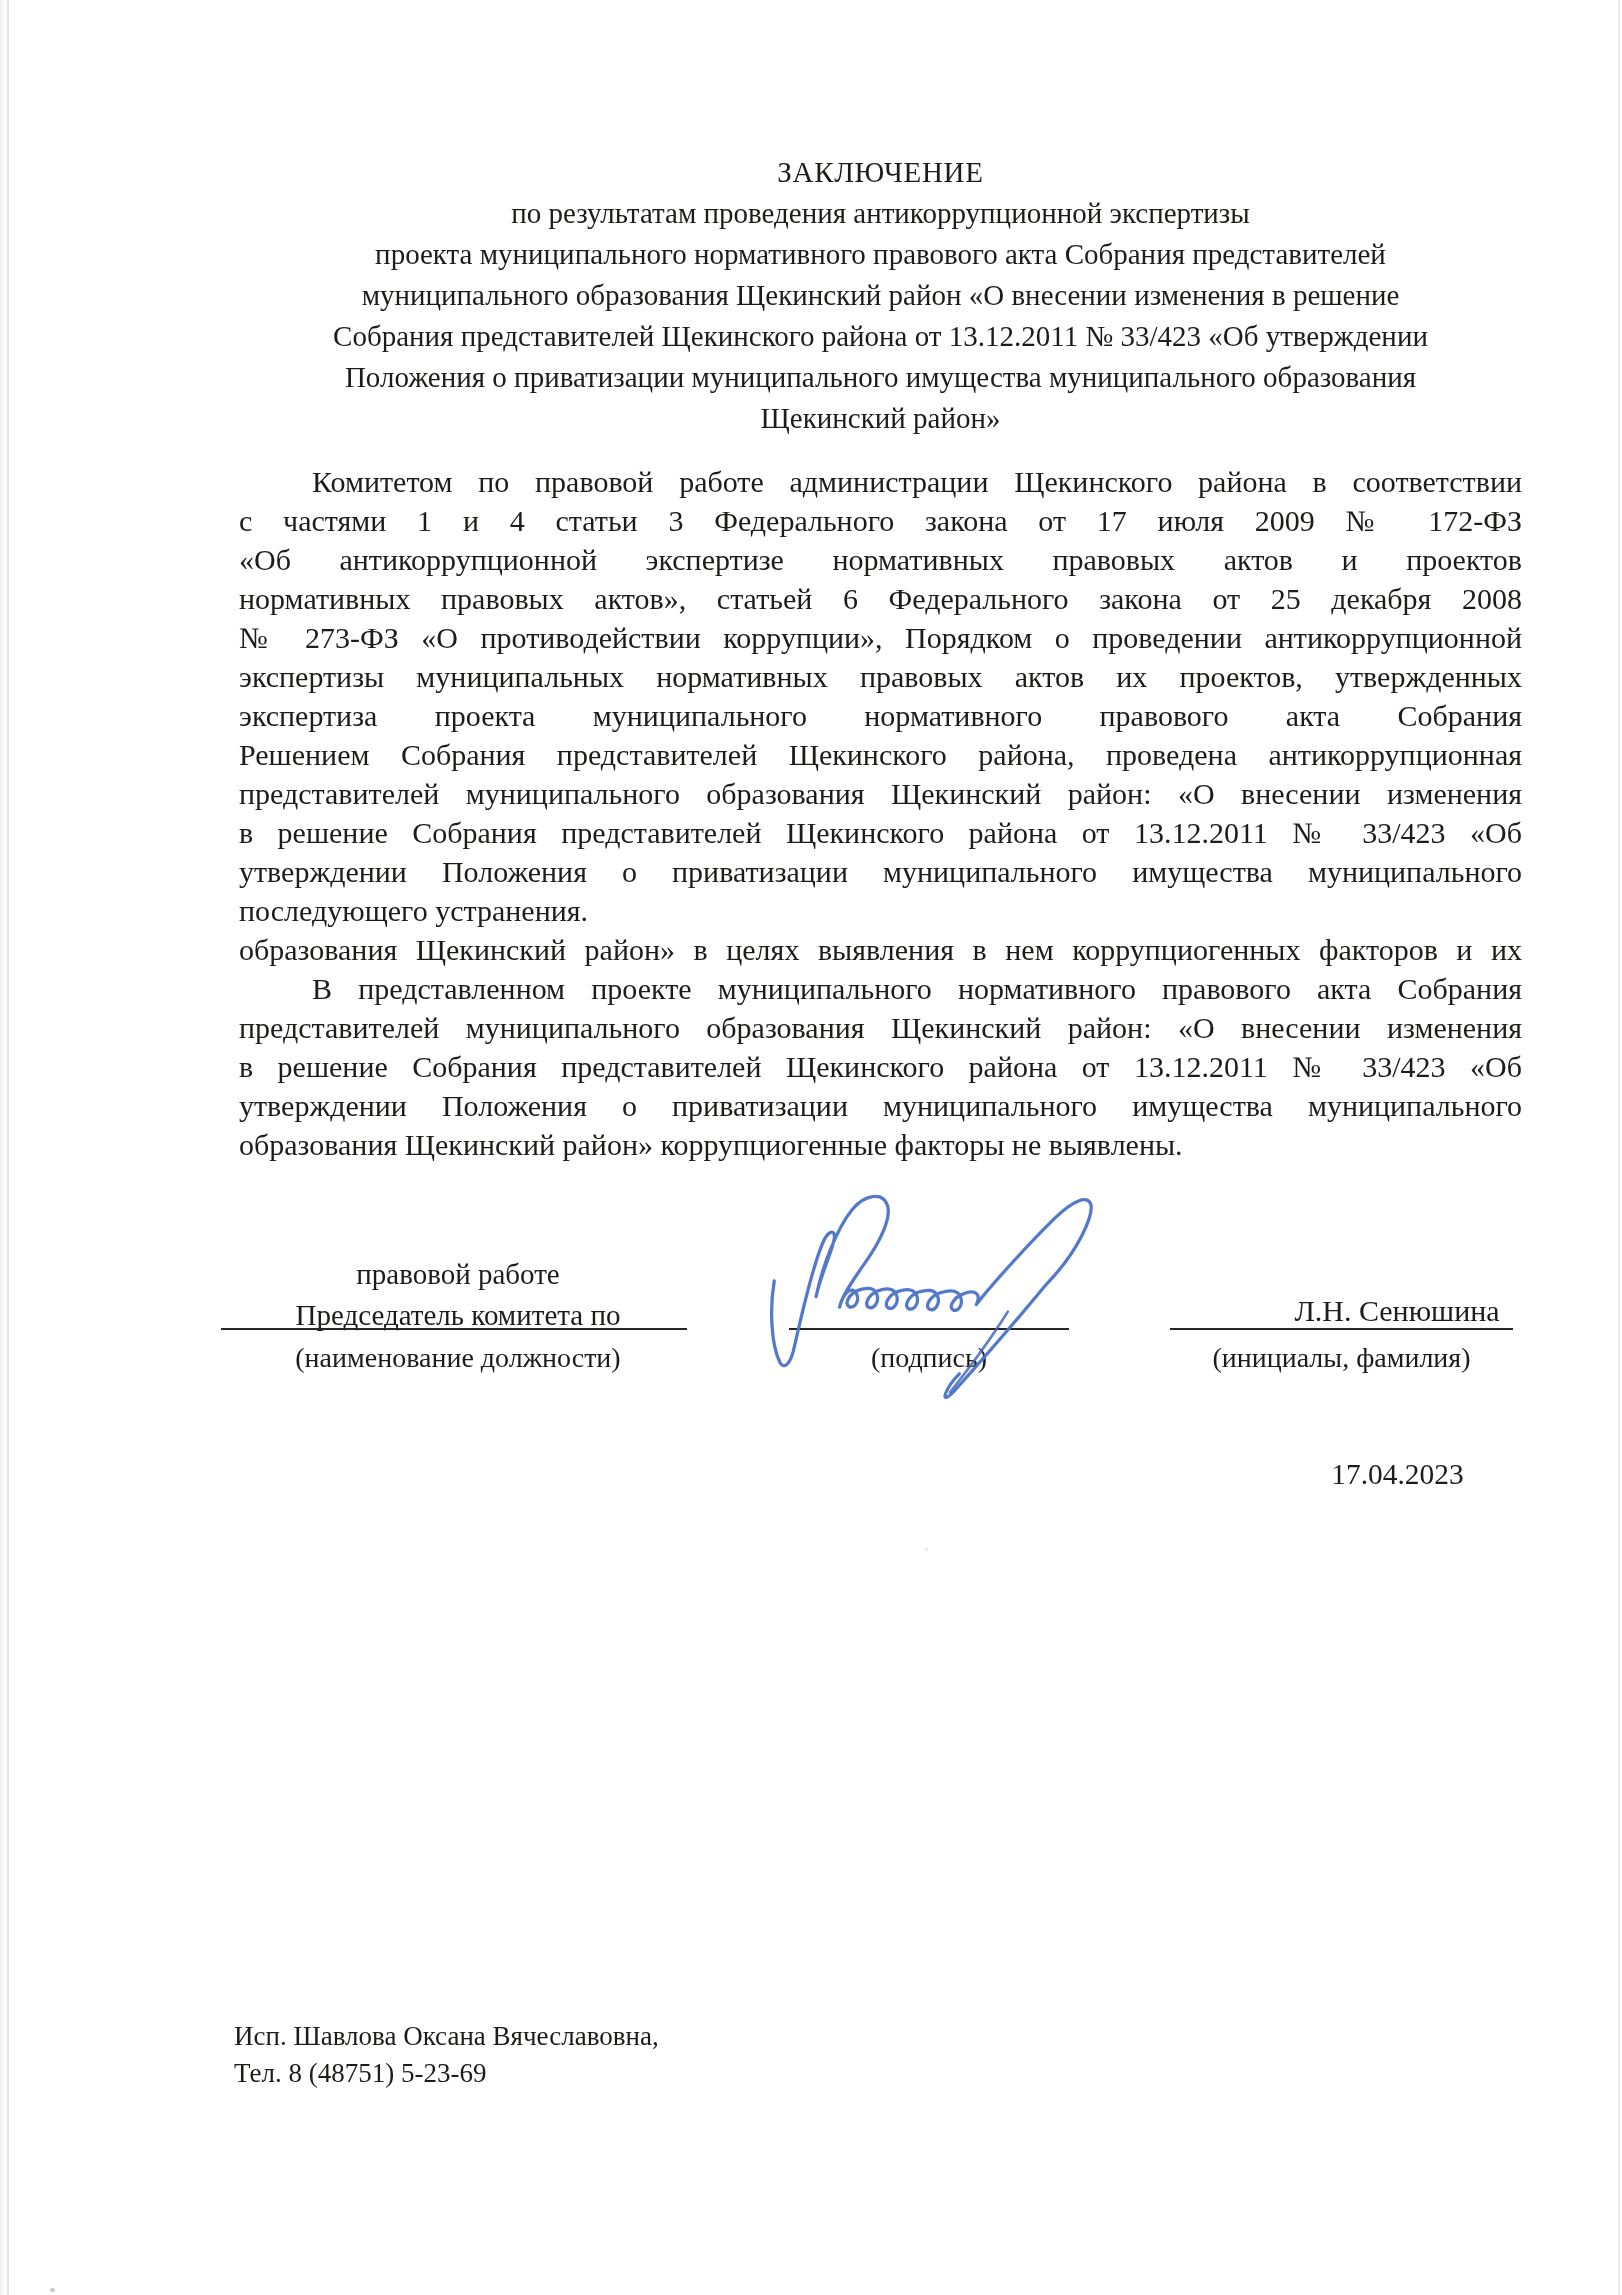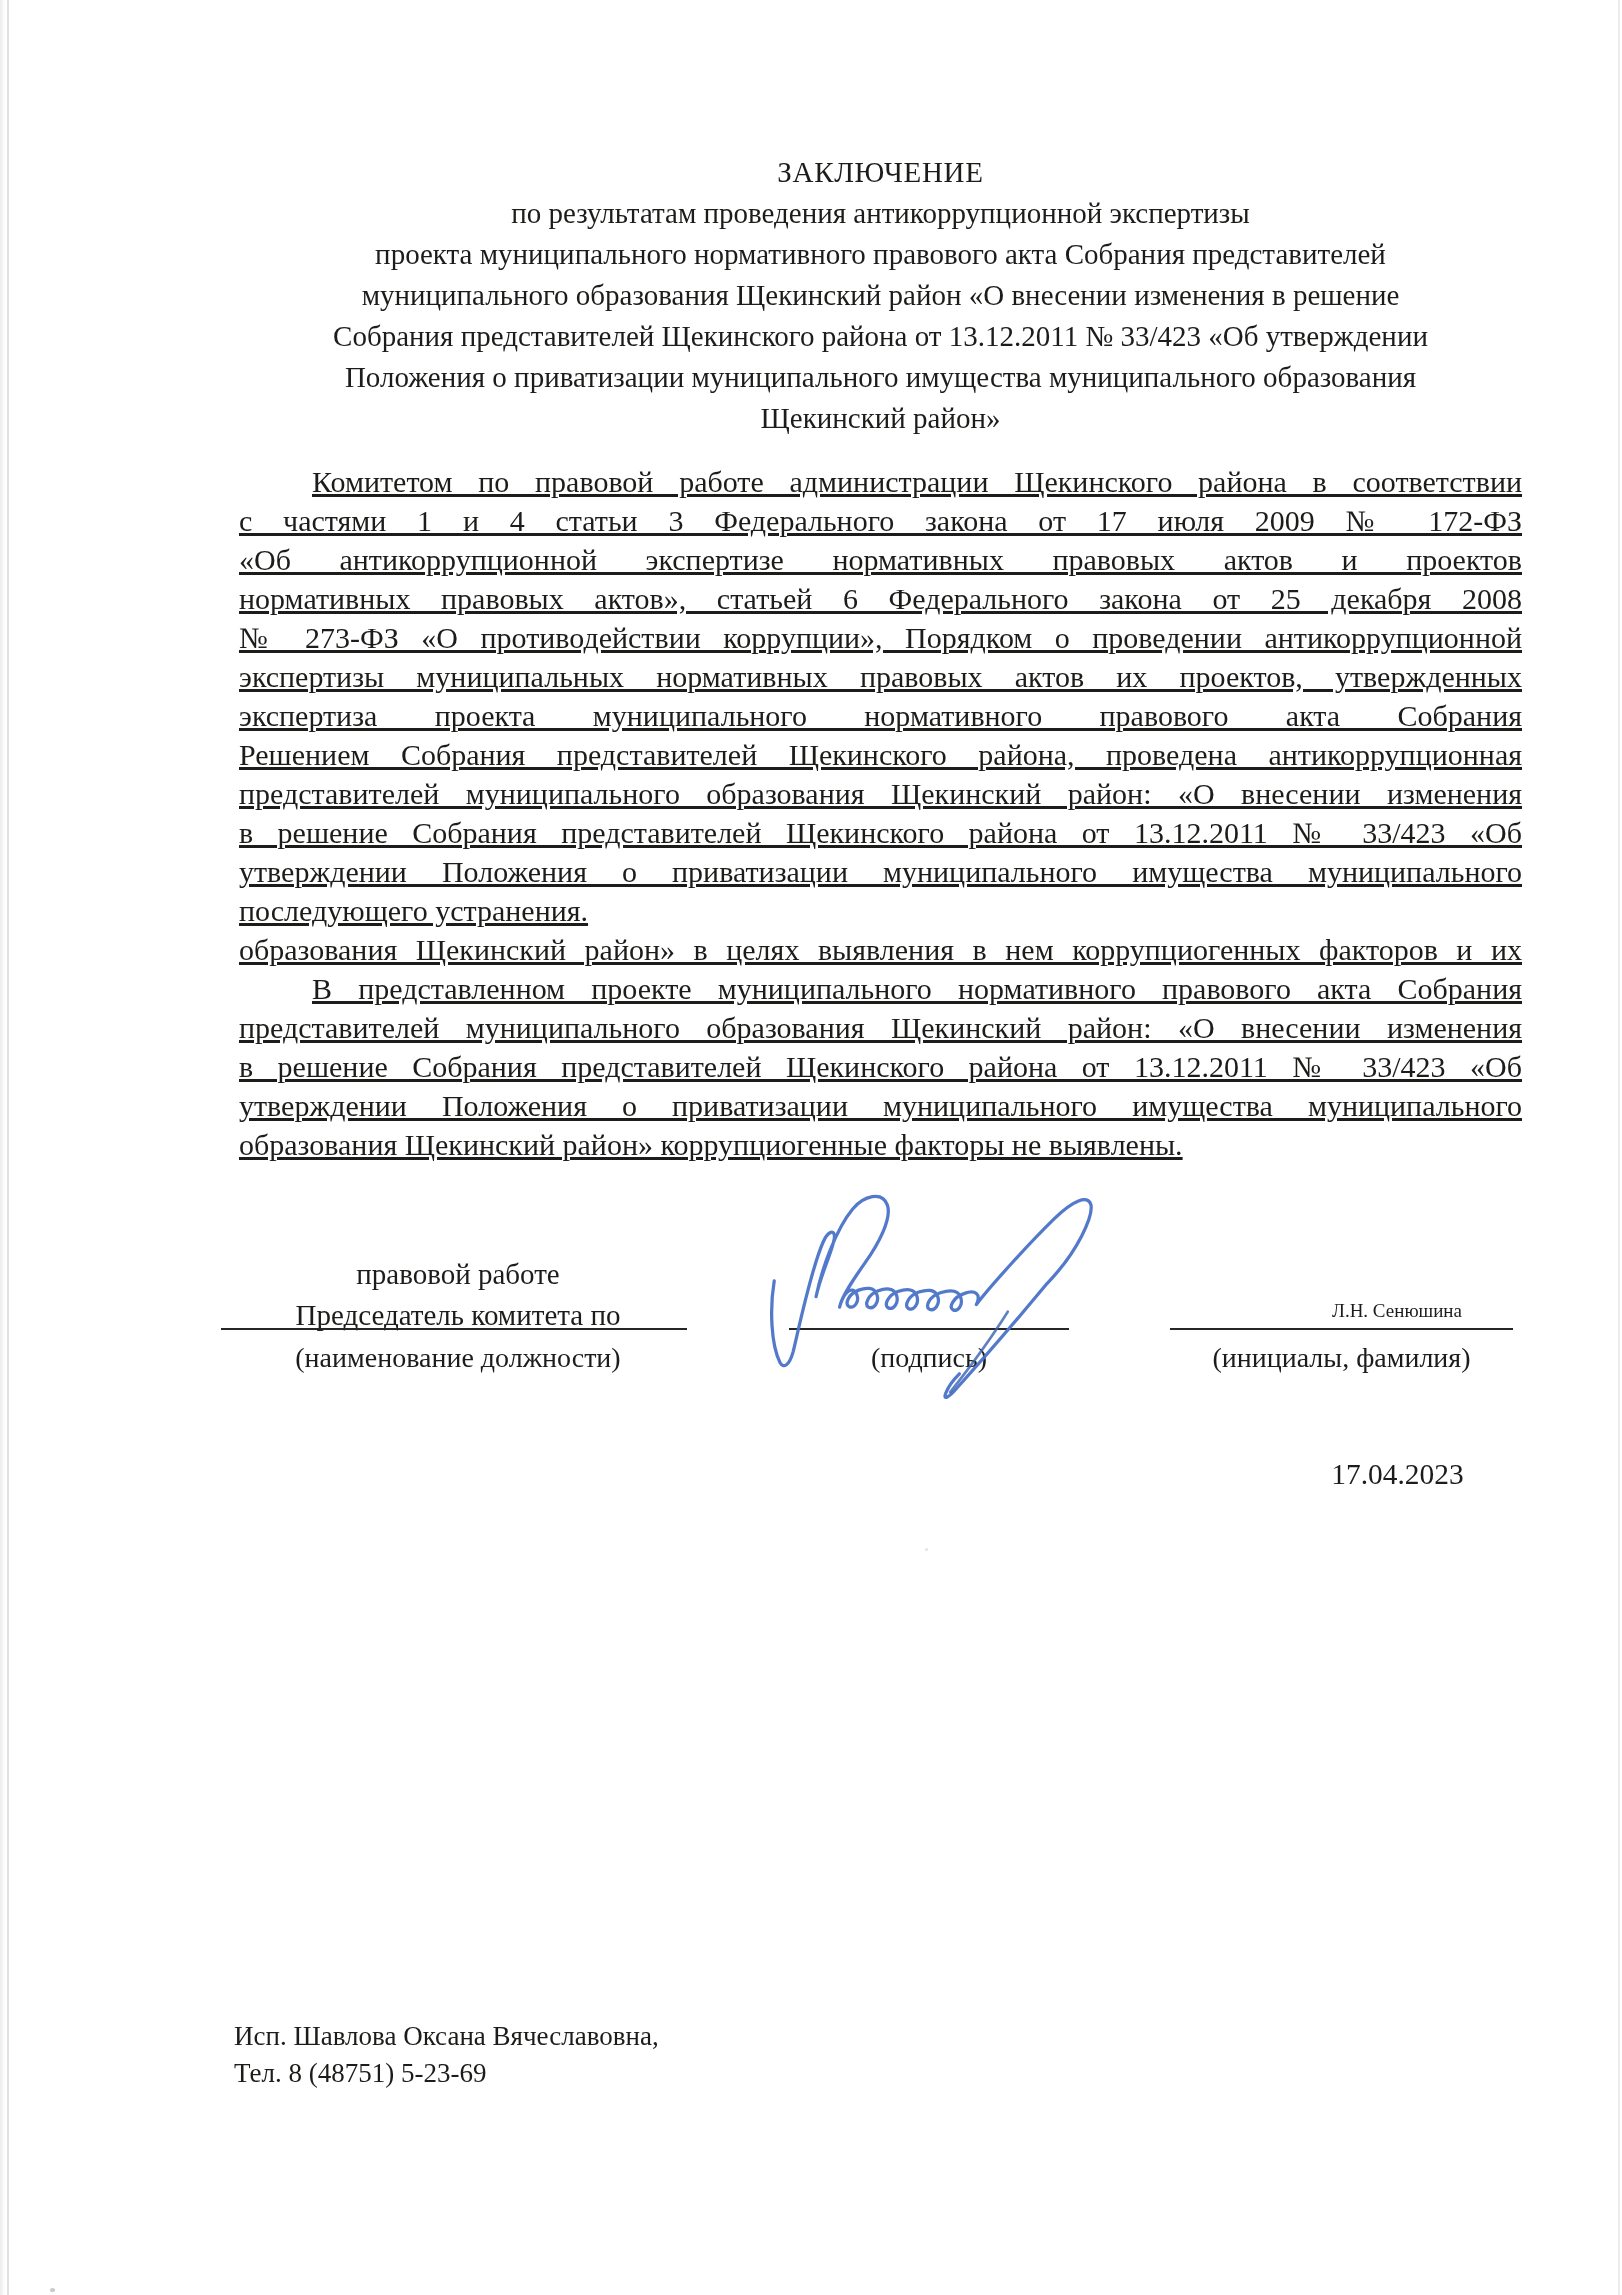--- a/index.html
+++ b/index.html
@@ -18,33 +18,33 @@
   .scan-speck{position:absolute;background:#c9c9c9;border-radius:50%;}
 
   .heading{
     position:absolute;left:239px;top:152px;width:1283px;
     font-size:29px;line-height:41px;text-align:center;
   }
   .heading .title-line{letter-spacing:0.7px;}
 
   .body-text{
     position:absolute;left:239px;top:462px;width:1283px;
-    font-size:30px;line-height:39px;text-decoration:underline;
+    font-size:30px;line-height:39px;
   }
   .bl{text-align:justify;text-align-last:justify;}
   .bl.first{text-indent:73px;}
   .bl.last{text-align-last:left;}
 
   .sig-label{
     position:absolute;left:239px;top:1254px;width:438px;
     font-size:29px;line-height:41px;text-align:center;
   }
   .sig-name{
     position:absolute;left:1266px;top:1294px;width:262px;
-    font-size:19px;line-height:34px;text-align:center;
+    font-size:30px;line-height:34px;text-align:center;
   }
   .sig-line{position:absolute;top:1328px;height:0;border-top:2.6px solid #262626;}
   .sig-line.l1{left:221px;width:466px;}
   .sig-line.l2{left:789px;width:280px;}
   .sig-line.l3{left:1170px;width:343px;}
   .sig-caption{
     position:absolute;top:1339px;
     font-size:28px;line-height:37px;text-align:center;font-family:Liberation Serif, serif;
   }
   .sig-caption.c1{left:239px;width:438px;}

